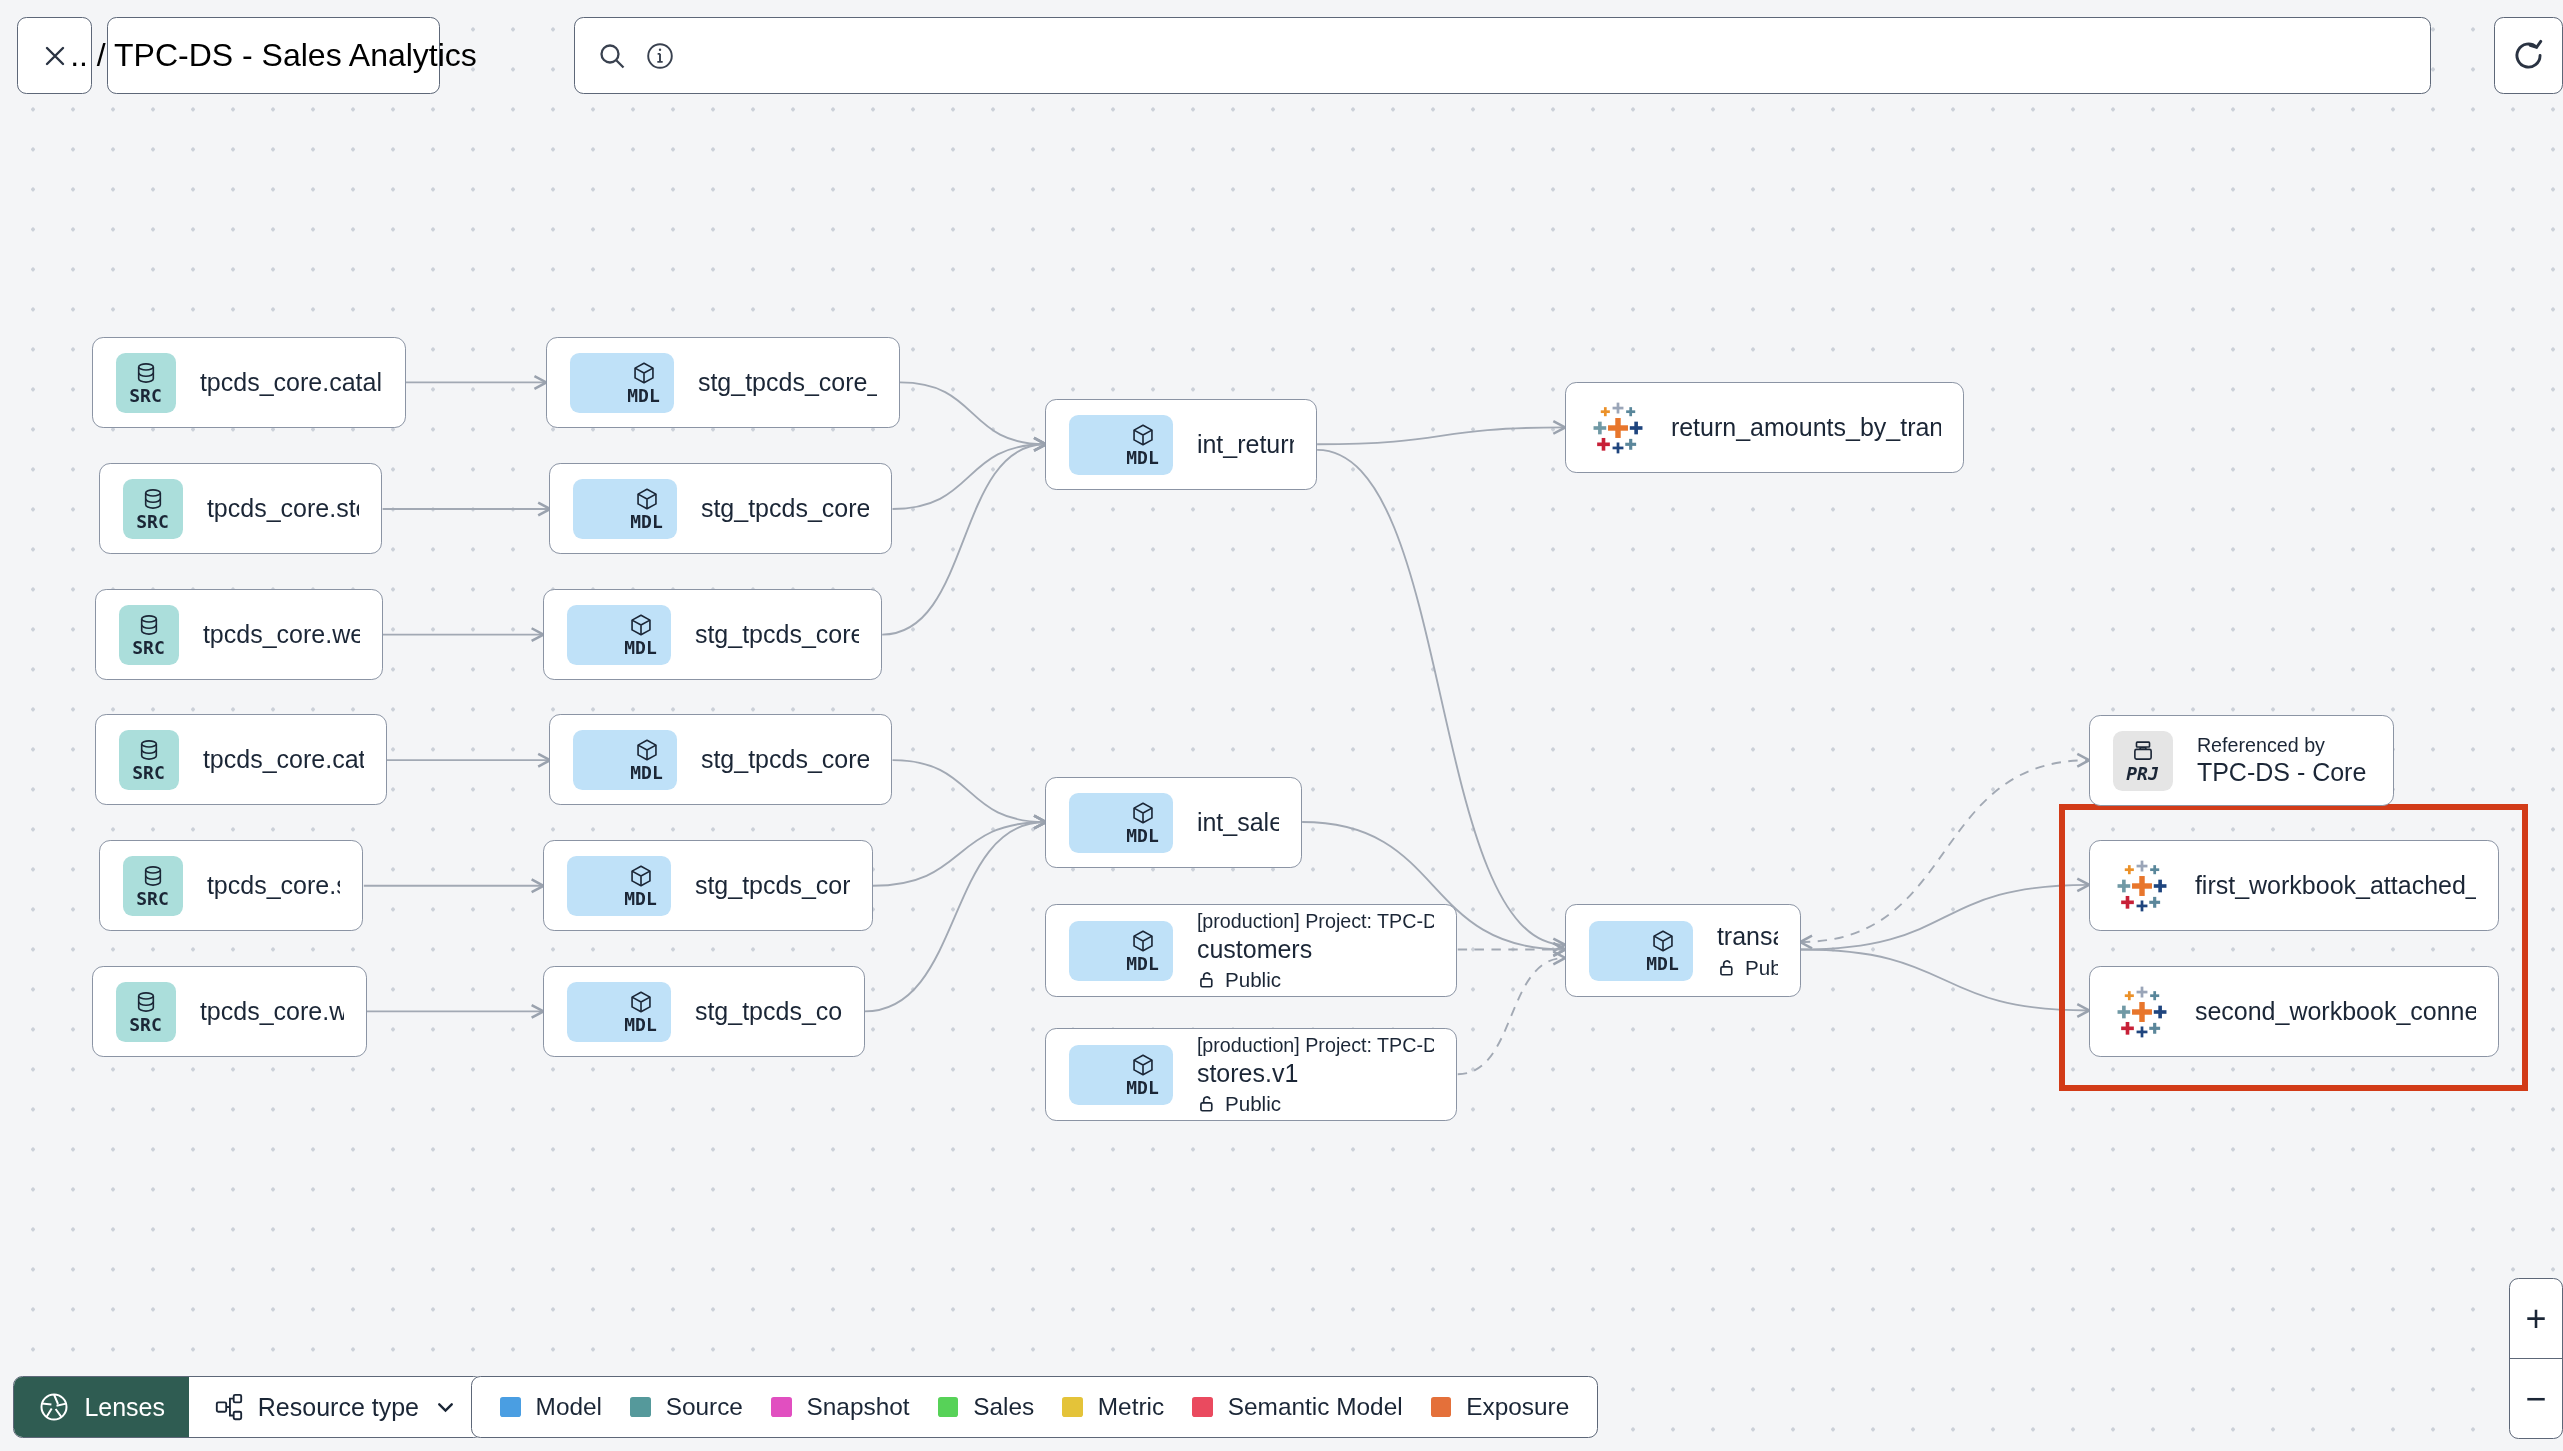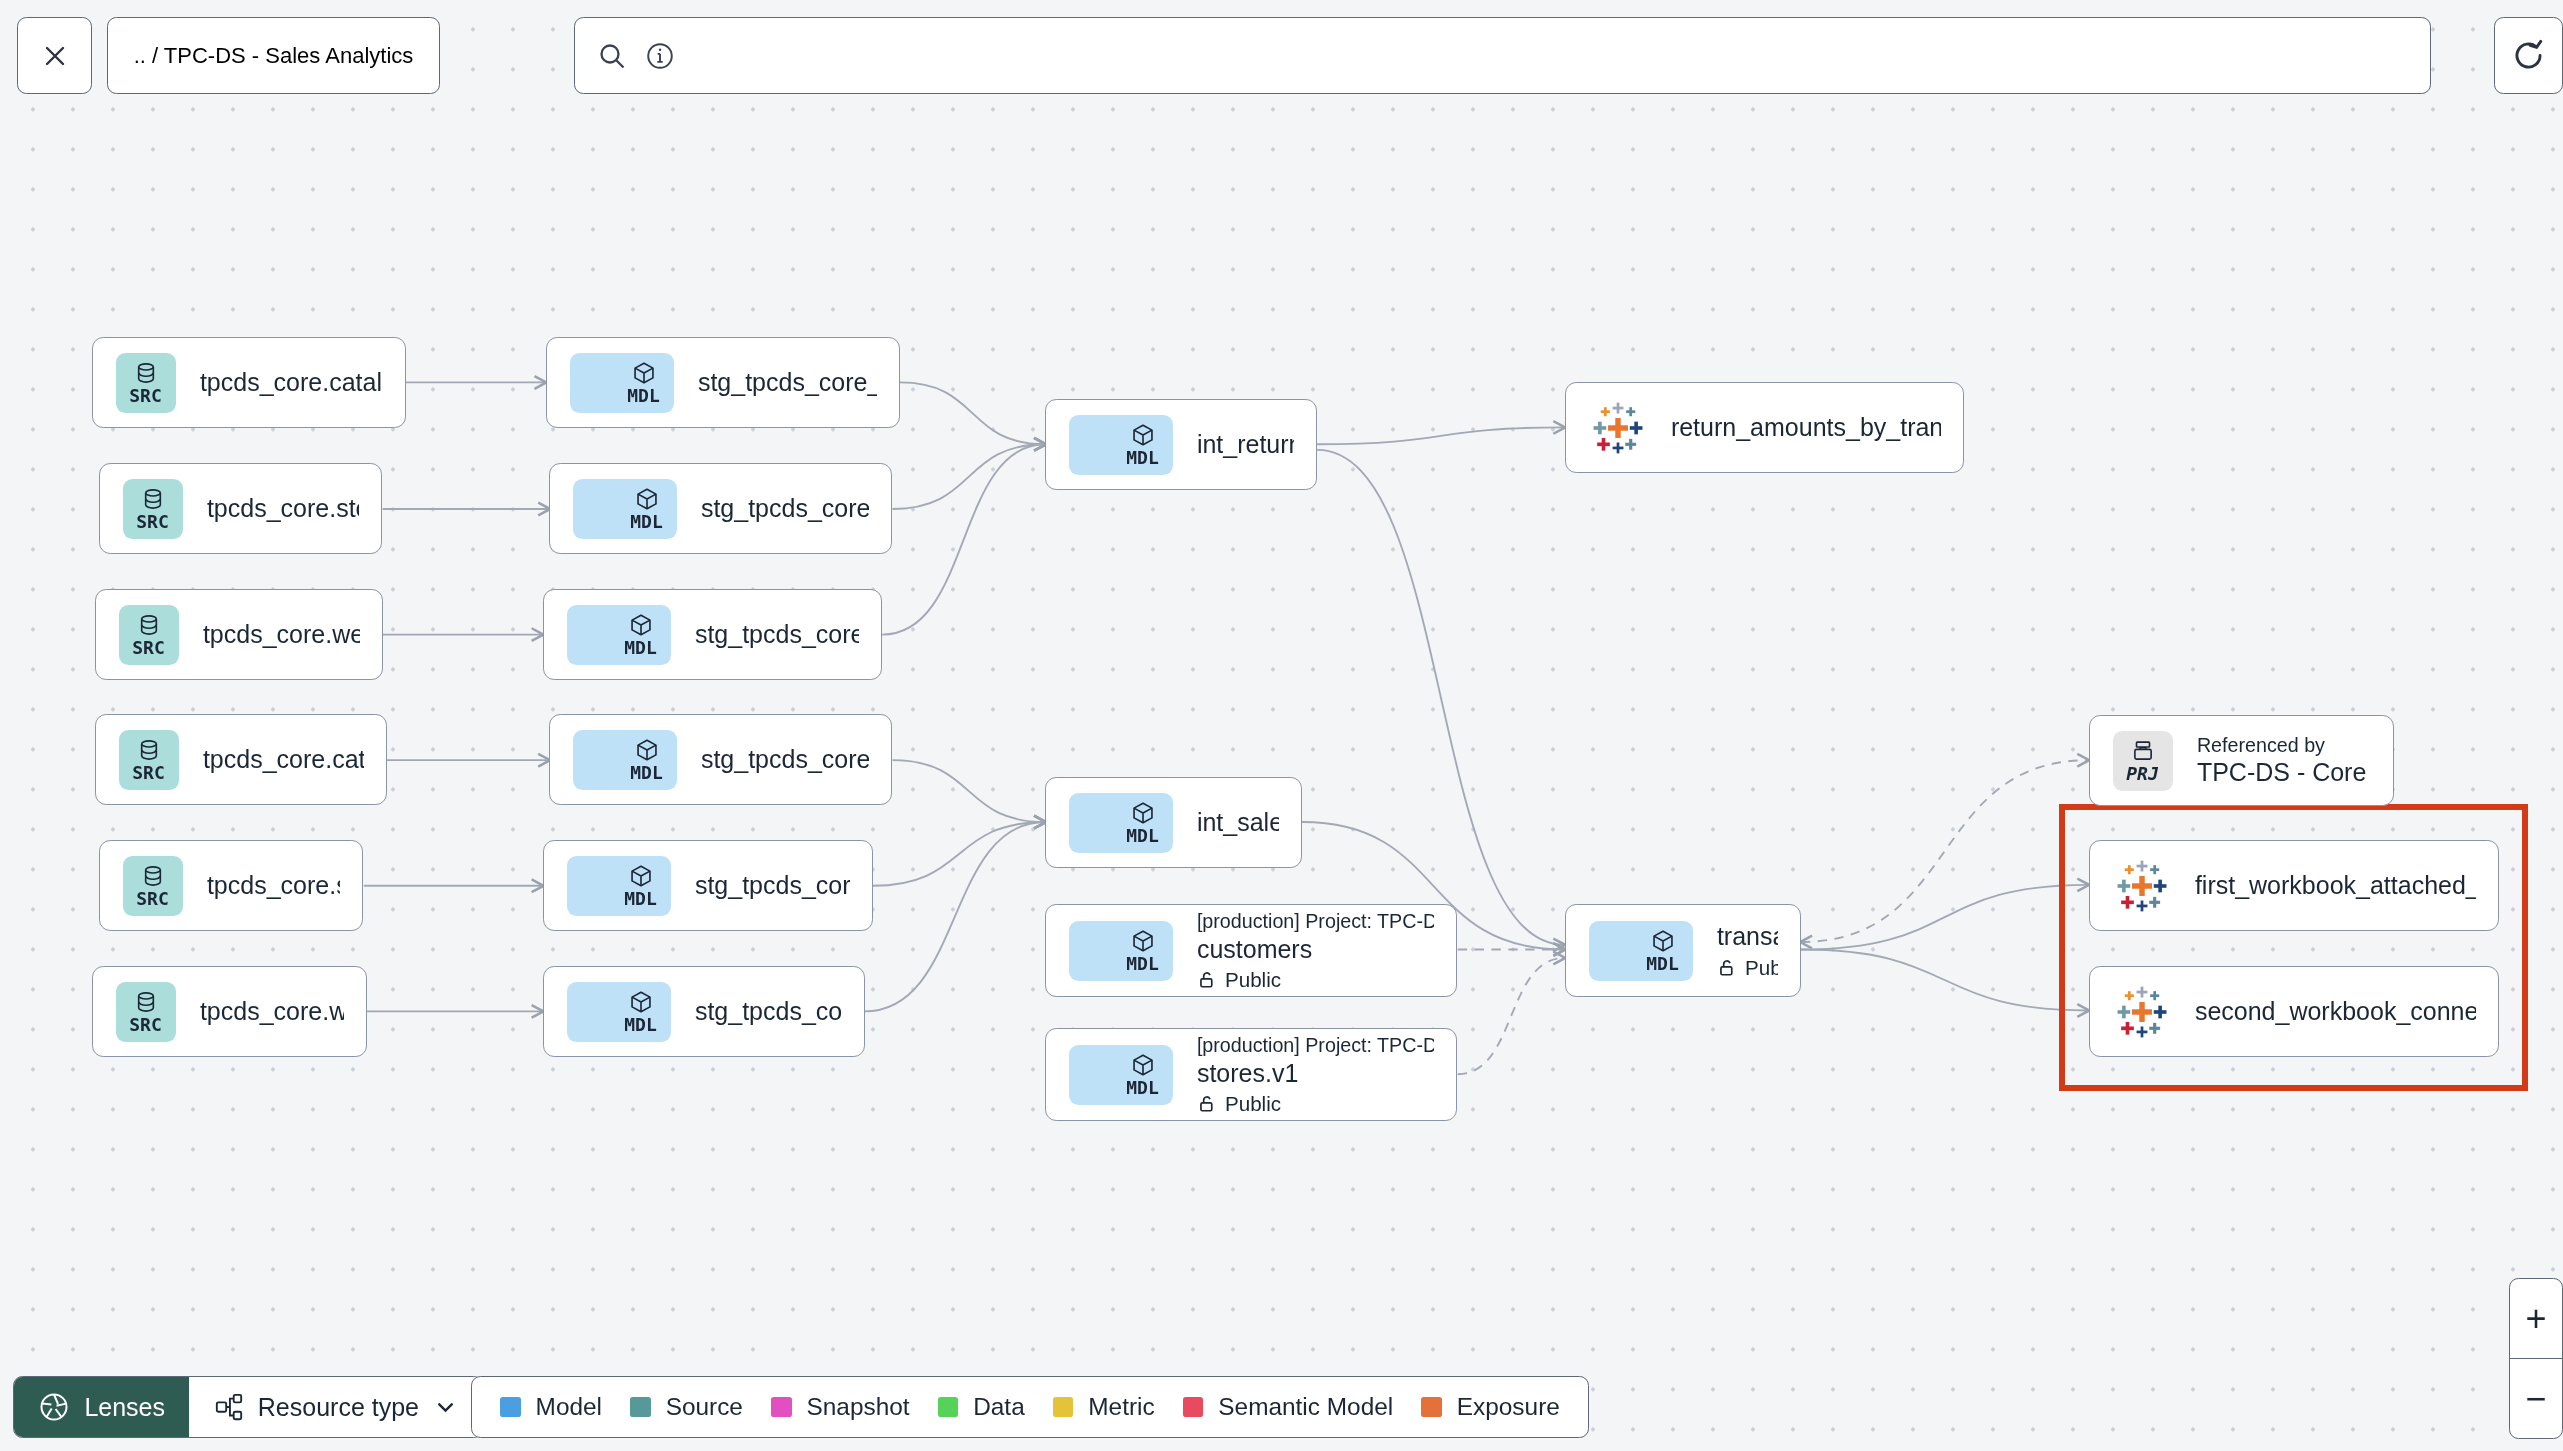--- a/index.html
+++ b/index.html
@@ -21,21 +21,21 @@
   .icon-badge.source{background:#abdedb;}
   .icon-badge.model{background:#bfe1f8;padding-left:44px;}
   .icon-badge.project{background:#e5e5e5;font-style:italic;}
   .exp-icon{width:58px;height:58px;flex:none;}
   .node-text{display:flex;flex-direction:column;justify-content:center;overflow:hidden;}
   .node-label{font-size:25px;line-height:1.25;white-space:nowrap;}
   .node-sub{font-size:19.7px;line-height:1.25;white-space:nowrap;}
   .node-access{font-size:20.6px;display:flex;align-items:center;gap:8.4px;margin-top:2.8px;}
   .btn{position:absolute;background:#fff;border:1.9px solid #5d6778;border-radius:9.4px;
     display:flex;align-items:center;justify-content:center;box-sizing:border-box;cursor:pointer;z-index:5;}
-  .topbar-text{font-size:22px;white-space:nowrap;}
+  .topbar-text{font-size:32px;white-space:nowrap;}
   #search-bar{position:absolute;left:574px;top:17px;width:1857px;height:77px;background:#fff;
     border:1.9px solid #5d6778;border-radius:9.4px;display:flex;align-items:center;box-sizing:border-box;
     padding:0 20.6px;gap:17px;z-index:5;}
   #search-input{flex:1;border:none;outline:none;font-family:"Liberation Sans",sans-serif;
     font-size:26px;color:#1b2636;background:transparent;}
   #bottom-left{position:absolute;left:13px;top:1376px;height:62px;display:flex;z-index:5;
     border:1.9px solid #5d6778;border-radius:9.4px;overflow:hidden;background:#fff;box-sizing:border-box;}
   .seg{display:flex;align-items:center;gap:14px;padding:0 24.4px;font-size:25px;cursor:pointer;}
   .seg.lenses{background:#2f5c52;color:#fff;}
   .seg.restype{background:#fff;color:#1b2636;}
@@ -497,21 +497,21 @@
       <span class="legend-item">
         <span class="swatch" style="background:#55999b"></span>
         <span>Source</span>
       </span>
       <span class="legend-item">
         <span class="swatch" style="background:#e14fc0"></span>
         <span>Snapshot</span>
       </span>
       <span class="legend-item">
         <span class="swatch" style="background:#57d258"></span>
-        <span>Data</span>
+        <span>Sales</span>
       </span>
       <span class="legend-item">
         <span class="swatch" style="background:#e4c339"></span>
         <span>Metric</span>
       </span>
       <span class="legend-item">
         <span class="swatch" style="background:#ea4a5f"></span>
         <span>Semantic Model</span>
       </span>
       <span class="legend-item">

